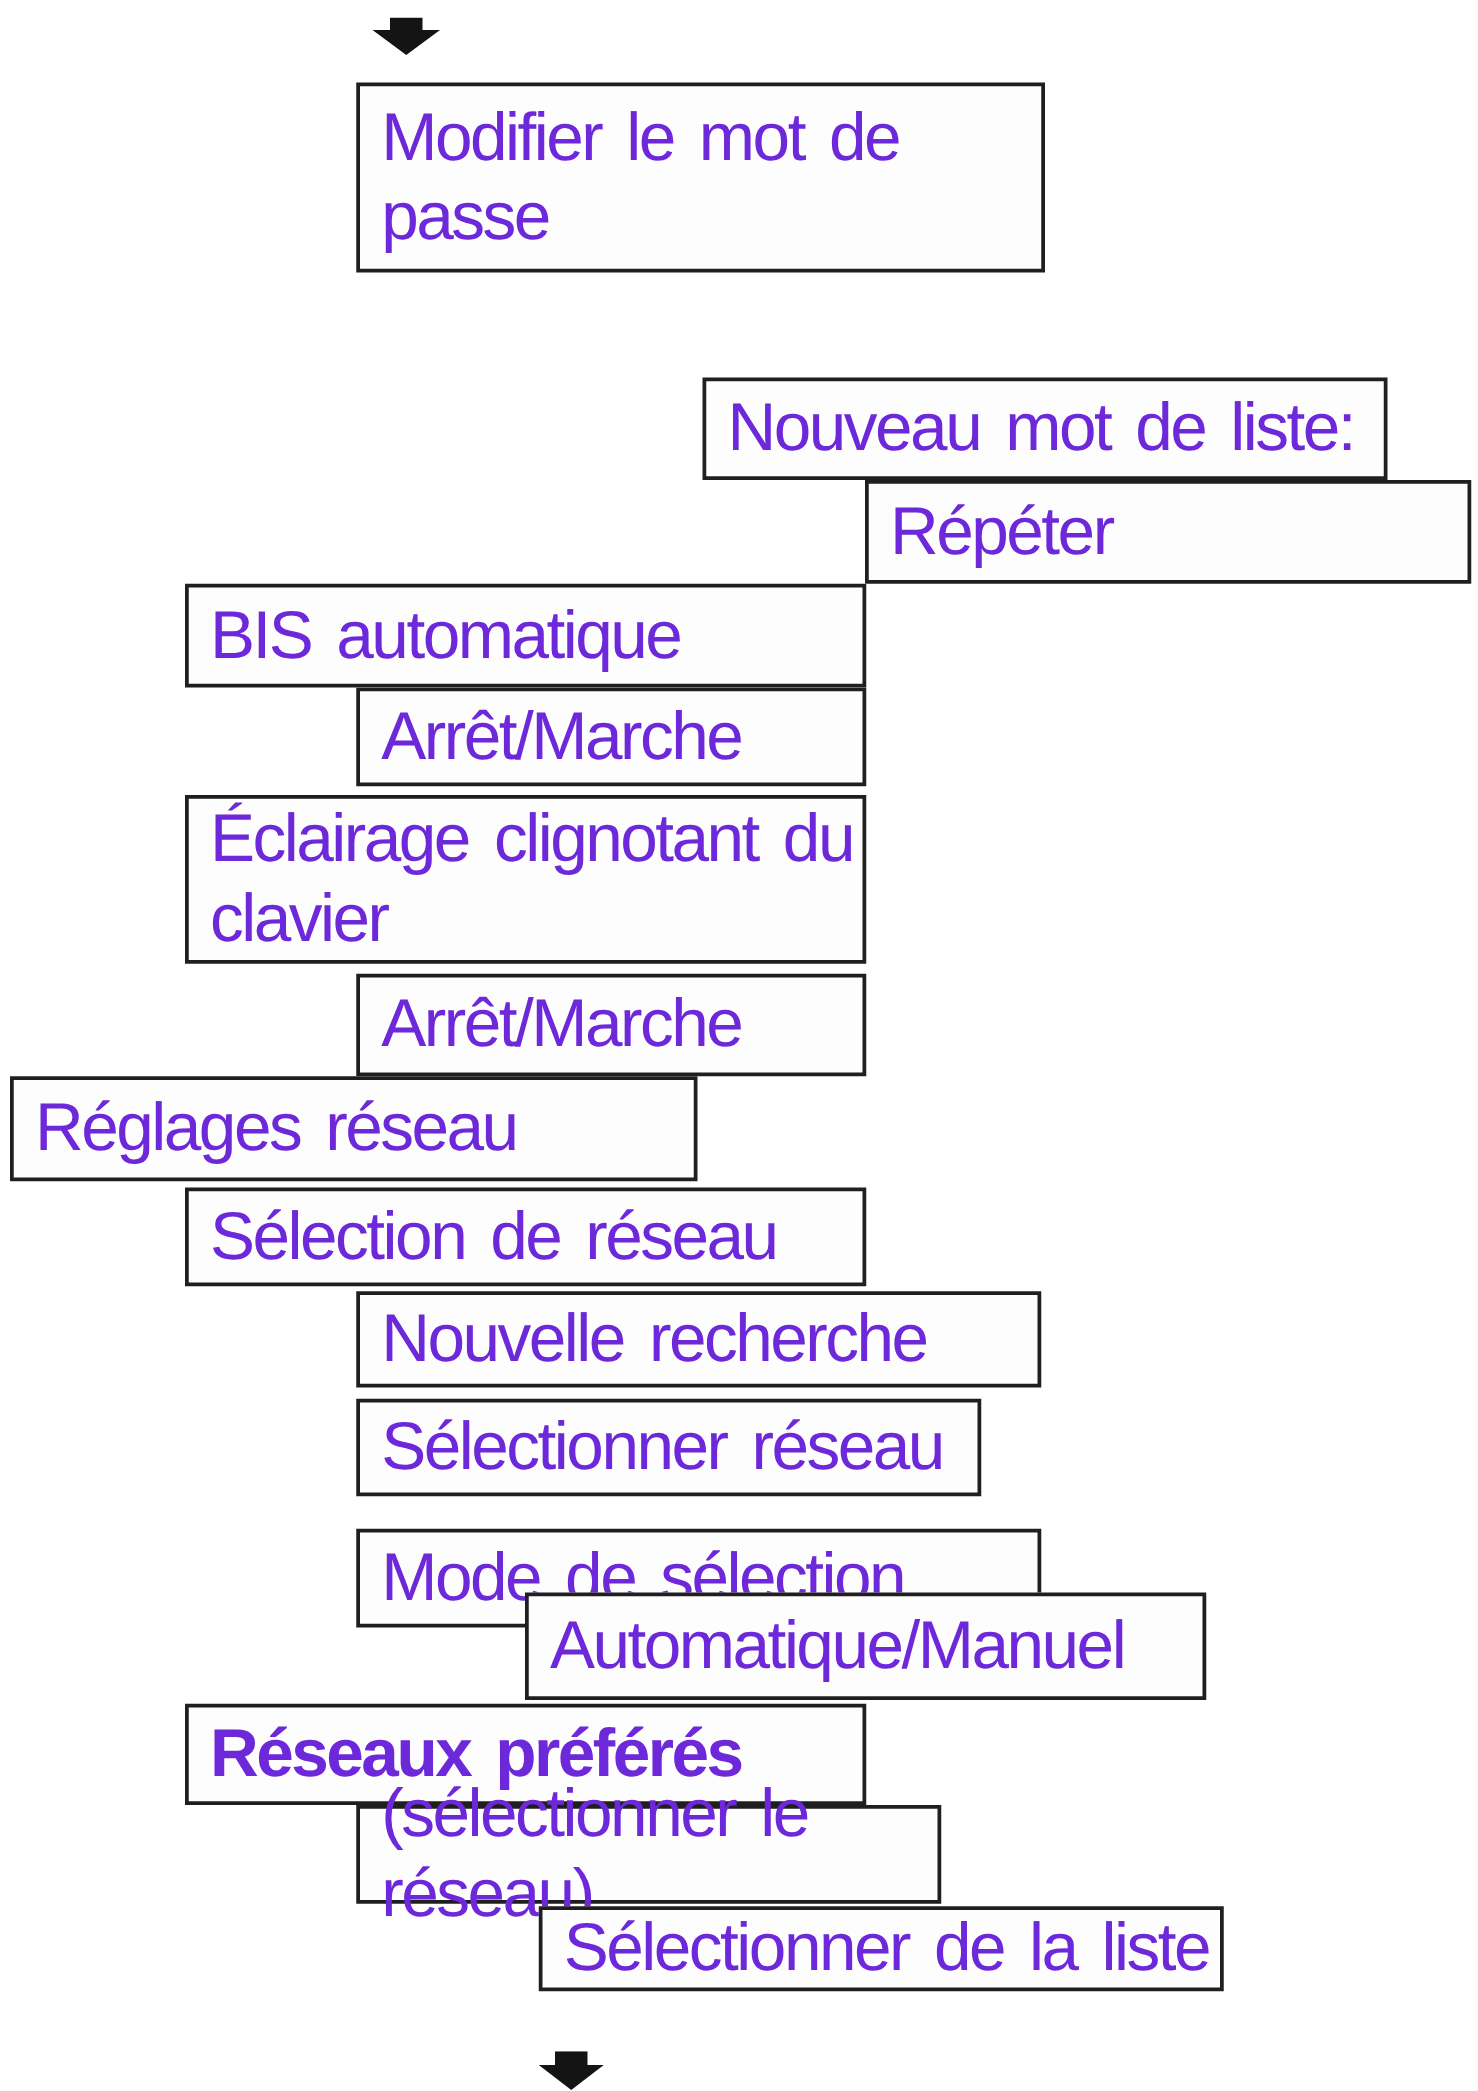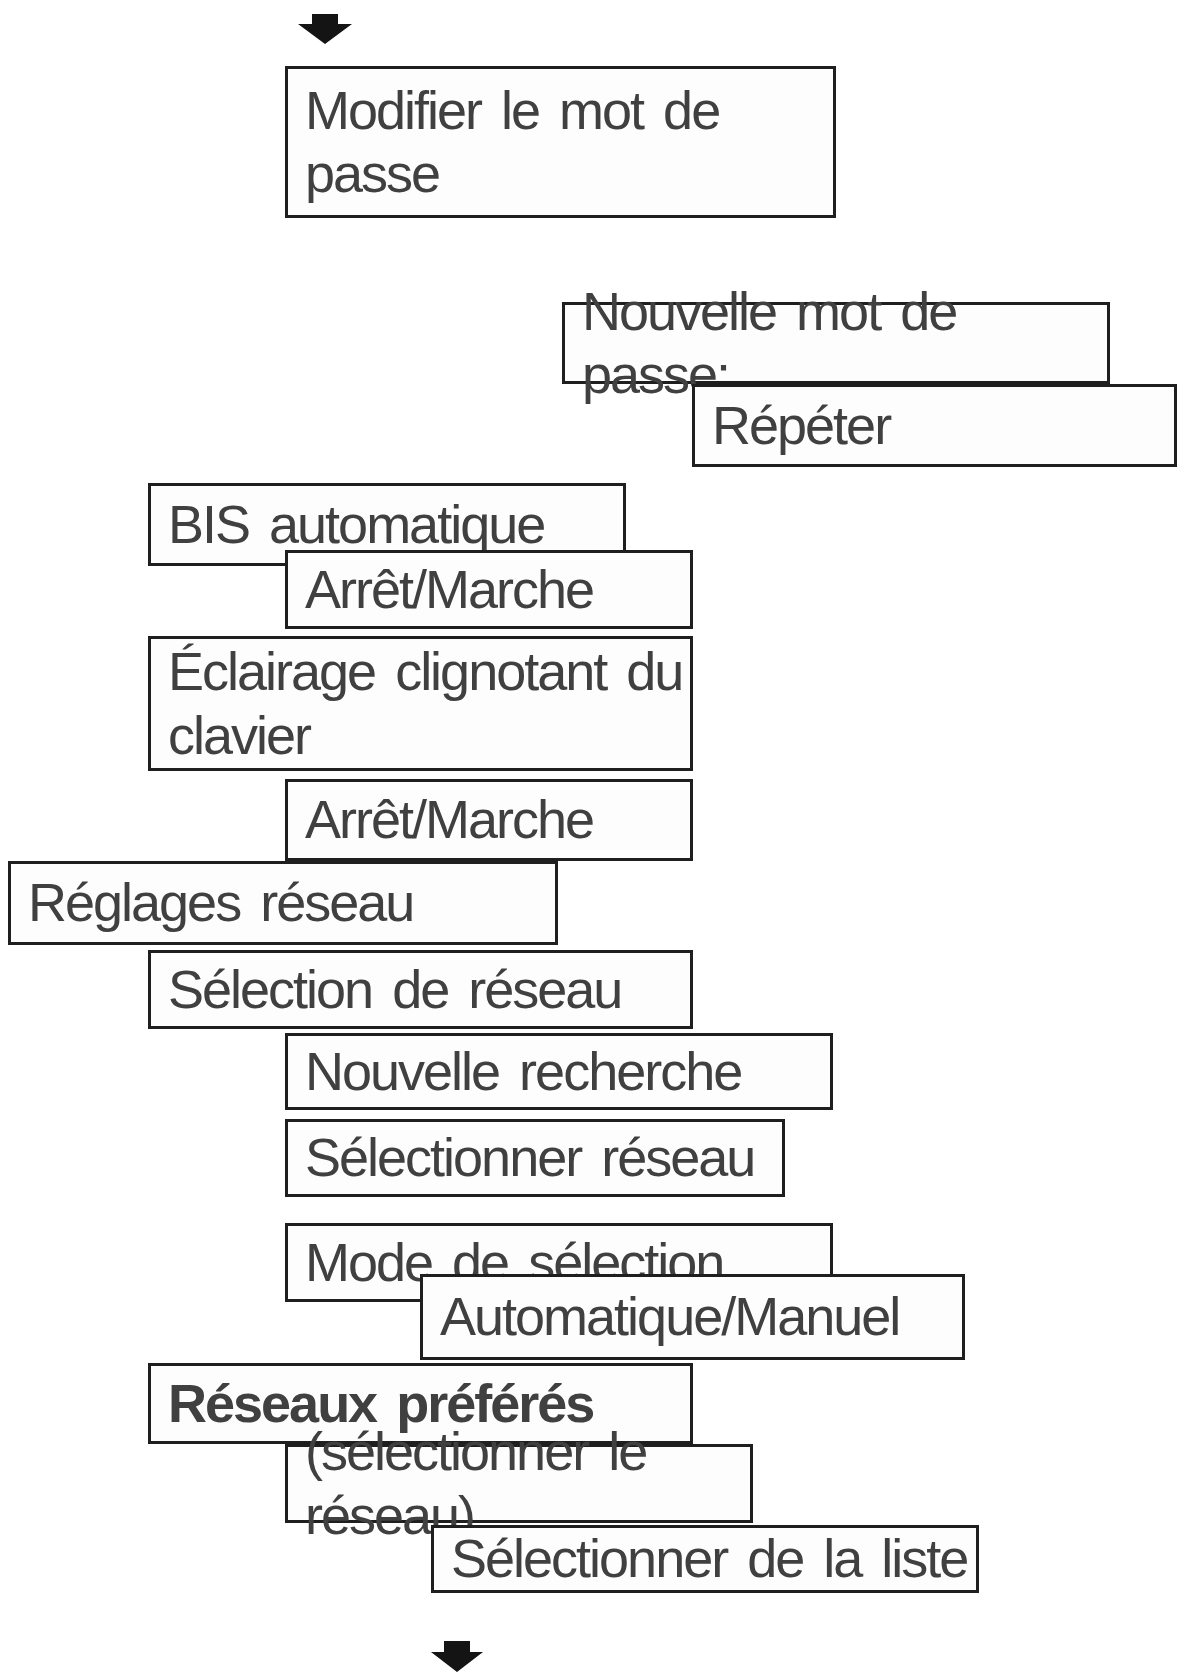--- a/index.html
+++ b/index.html
@@ -15,34 +15,34 @@
     overflow: hidden;
     font-family: "Liberation Sans", sans-serif;
   }
   .menu-box {
     position: absolute;
     box-sizing: border-box;
     background: #fdfdfd;
     border: 3px solid #1f1f1f;
     display: flex;
     align-items: center;
-    color: #404040;
+    color: #6d28d9;
     font-size: 54px;
     letter-spacing: -2px;
     word-spacing: 7px;
     line-height: 1.17;
     white-space: pre-line;
     padding: 0 6px 0 17px;
   }
   
   .b1  { left: 285px; top:   66px; width: 551px; height: 152px; }
   .b2  { left: 420px; top:  218px; width: 545px; height:  84px; }
   .b3  { left: 562px; top:  302px; width: 548px; height:  82px; }
   .b4  { left: 692px; top:  384px; width: 485px; height:  83px; }
-  .b5  { left: 148px; top:  467px; width: 478px; height:  83px; margin-top: 16px; }
+  .b5  { left: 148px; top:  467px; width: 545px; height:  83px; }
   .b6  { left: 285px; top:  550px; width: 408px; height:  79px; }
   .b7  { left: 148px; top:  636px; width: 545px; height: 135px; }
   .b8  { left: 285px; top:  779px; width: 408px; height:  82px; }
   .b9  { left:   8px; top:  861px; width: 550px; height:  84px; }
   .b10 { left: 148px; top:  950px; width: 545px; height:  79px; }
   .b11 { left: 285px; top: 1033px; width: 548px; height:  77px; }
   .b12 { left: 285px; top: 1119px; width: 500px; height:  78px; text-align: right; }
   .b13 { left: 285px; top: 1195px; width: 548px; height:  79px; margin-top: 28px; }
   .b14 { left: 420px; top: 1274px; width: 545px; height:  86px; }
   .b15 { left: 148px; top: 1363px; width: 545px; height:  81px; font-weight: bold; }
@@ -64,21 +64,21 @@
 <div class="canvas">
 
   <div class="arrow arrow-top">
     <svg width="54" height="30" viewBox="0 0 54 30" aria-hidden="true">
       <path d="M14 0 H40 V10 H54 L27 30 L0 10 H14 Z"></path>
     </svg>
   </div>
 
   <div class="menu-box b1">Modifier le mot de
 passe</div>
-  <div class="menu-box b3">Nouvelle mot de passe:</div>
+  <div class="menu-box b3">Nouveau mot de liste:</div>
   <div class="menu-box b4">Répéter</div>
   <div class="menu-box b5">BIS automatique</div>
   <div class="menu-box b6">Arrêt/Marche</div>
   <div class="menu-box b7">Éclairage clignotant du
 clavier</div>
   <div class="menu-box b8">Arrêt/Marche</div>
   <div class="menu-box b9">Réglages réseau</div>
   <div class="menu-box b10">Sélection de réseau</div>
   <div class="menu-box b11">Nouvelle recherche</div>
   <div class="menu-box b12">Sélectionner réseau</div>

